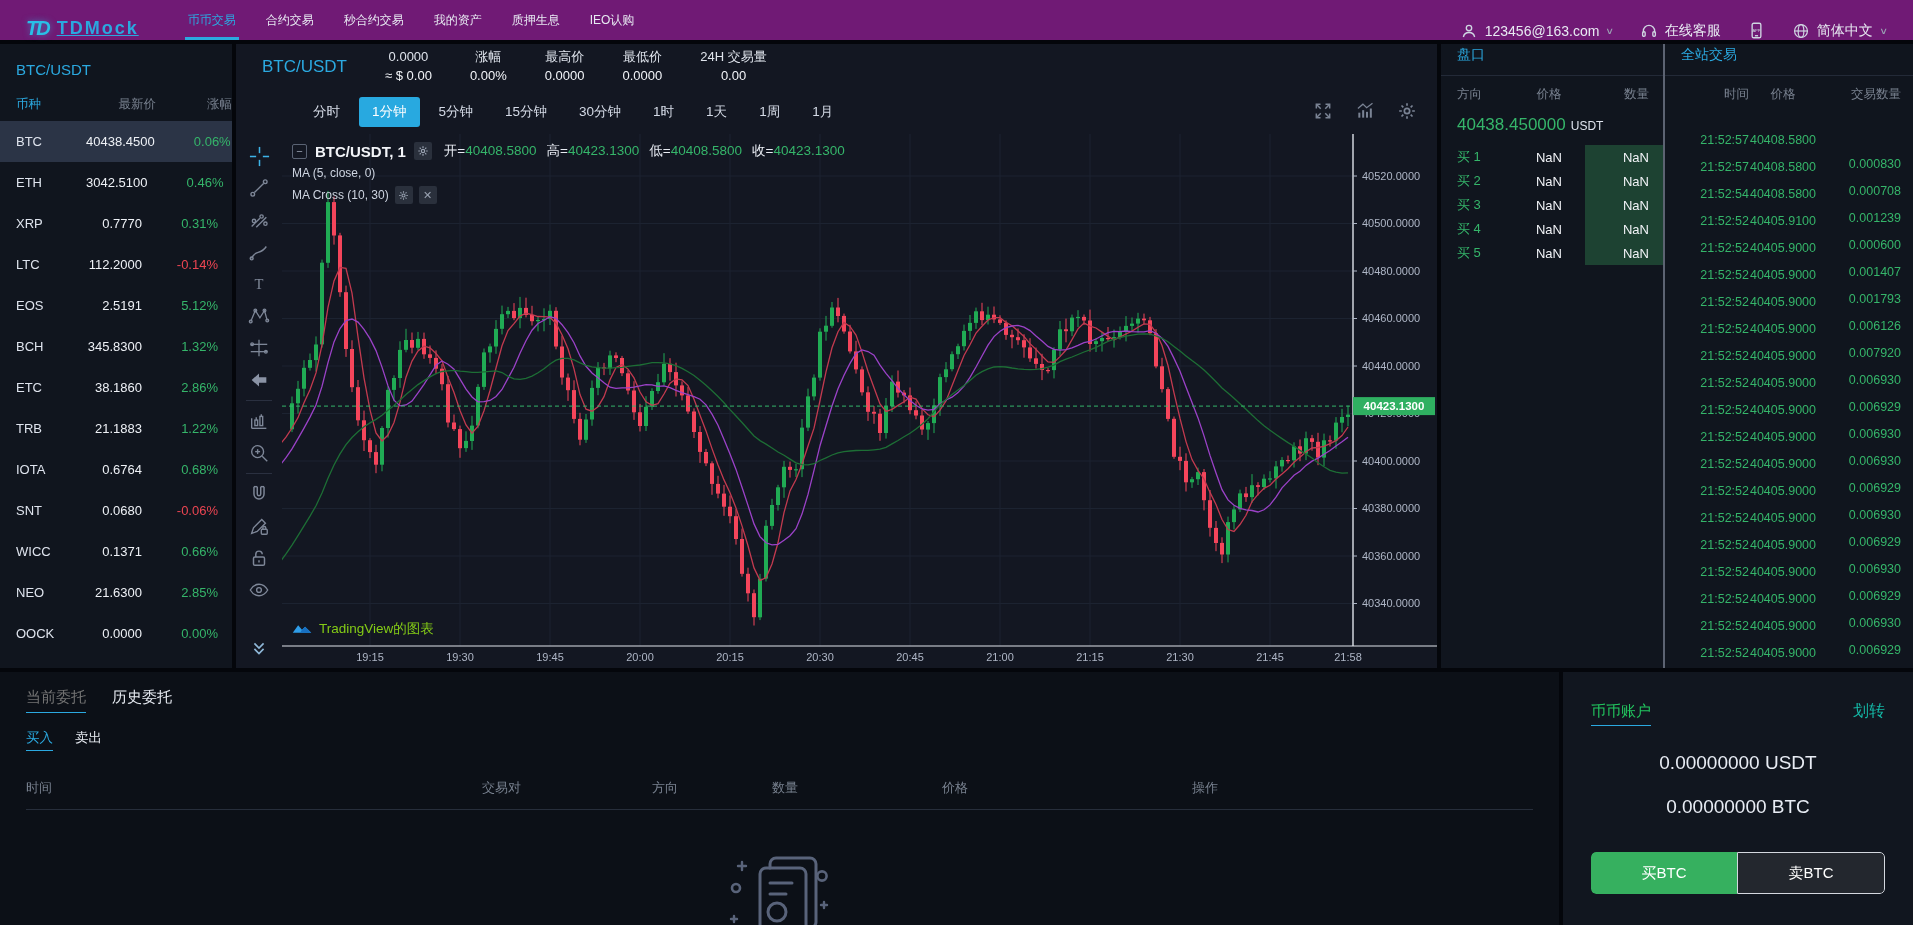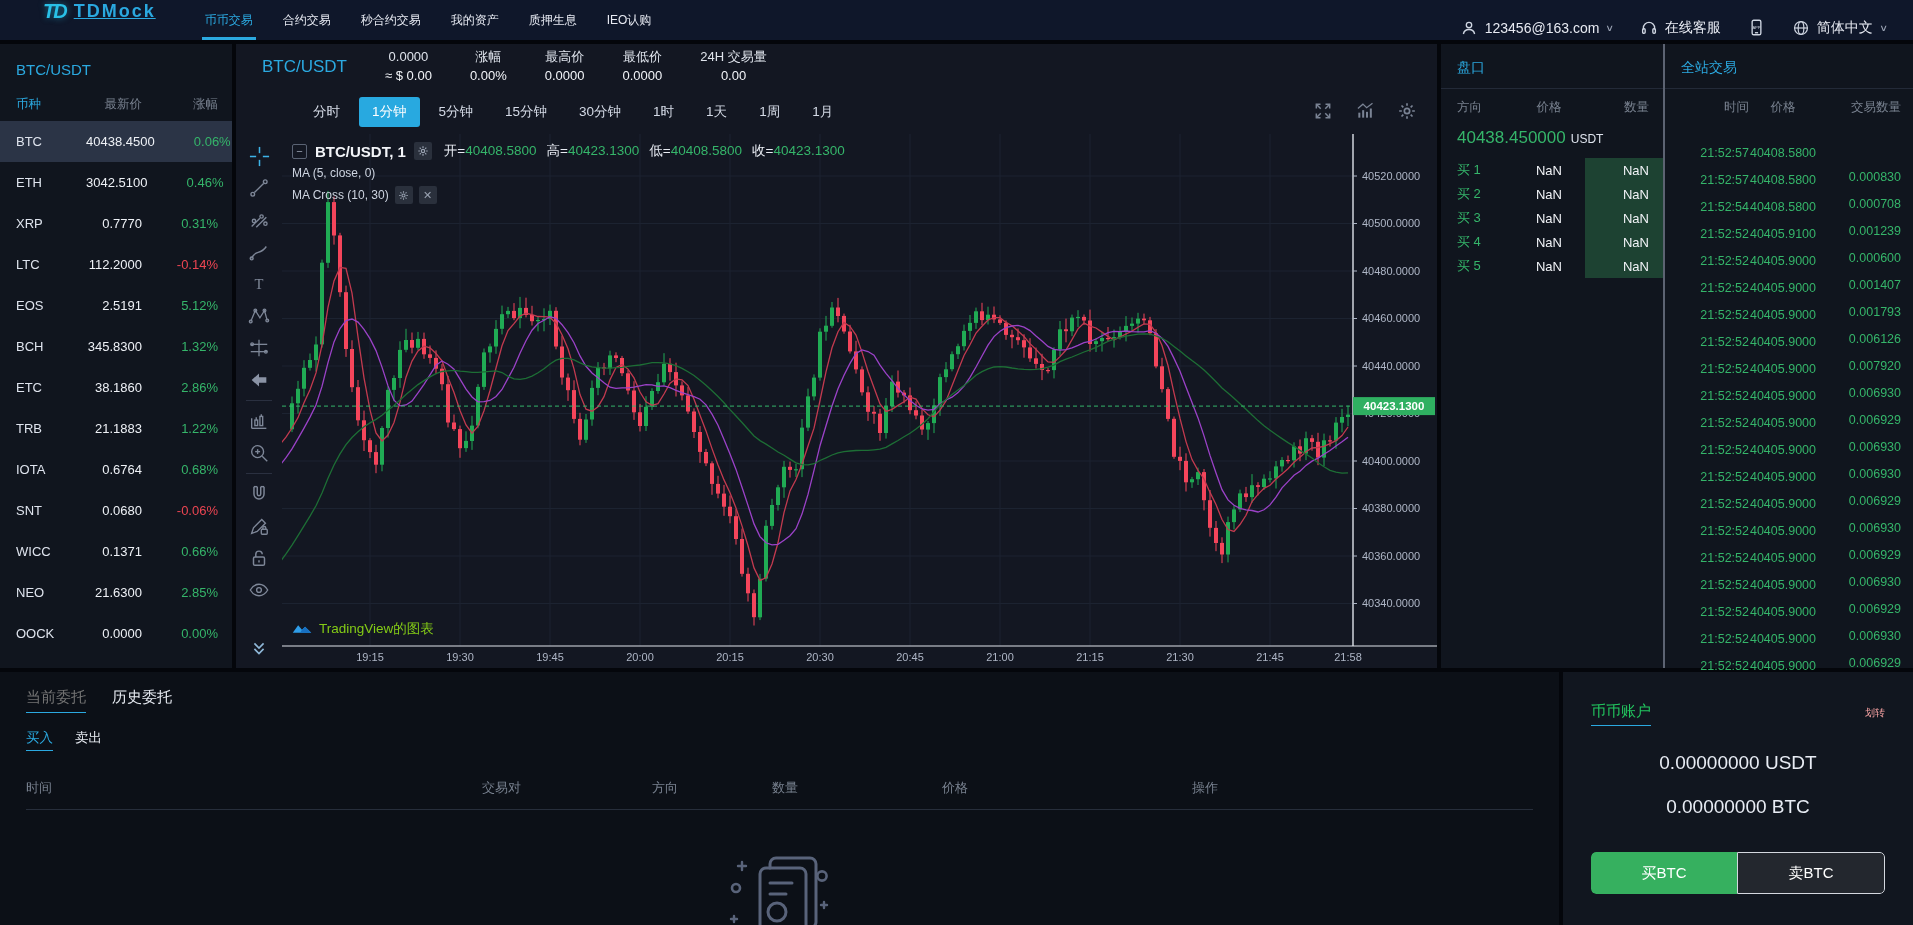--- a/index.html
+++ b/index.html
@@ -8,22 +8,22 @@
     font-family:"Liberation Sans","DejaVu Sans",sans-serif;
     background:#04060b; color:#dfe4ee; font-size:13px;
     -webkit-font-smoothing:antialiased;
   }
   .cyan { color:#2ba9e0; }
   .green { color:#35b56a; }
   .red { color:#ec4552; }
 
   
   .topnav {
-    height:40px; background:#0f172a; display:flex; align-items:flex-start;
-    padding:0 26px 0 43px; gap:0;
+    height:40px; background:#701a75; display:flex; align-items:flex-end;
+    padding:0 26px 0 26px; gap:0;
   }
   .logo { display:flex; align-items:center; gap:8px; margin-right:34px; cursor:pointer; }
   .logo-glyph { font-style:italic; font-weight:bold; font-size:20px; color:#29c0e7;
     text-shadow:0 0 6px rgba(41,192,231,.55); letter-spacing:-2px; }
   .logo-text { font-weight:bold; font-size:18px; letter-spacing:2px; color:#2aa8df;text-decoration:underline; }
   .nav-items { display:flex; height:40px; align-items:stretch; }
   .nav-item { display:flex; align-items:center; padding:0 15px; color:#e7eaf2; font-size:12px; cursor:pointer; position:relative; }
   .nav-item.active { color:#2ba9e0; }
   .nav-item.active::after { content:""; position:absolute; left:12px; right:12px; bottom:0; height:3px; background:#2ba9e0; }
   .topnav-right { margin-left:auto; display:flex; align-items:center; gap:26px; font-size:14px; color:#e7eaf2;margin-top:18px; }
@@ -31,21 +31,21 @@
   .tn-ico svg { display:block; }
   .caret { font-size:10px; color:#9aa3b4; transform:scale(1.2,.9); }
 
   
   .mid { display:flex; height:624px; margin-top:4px; }
   .bottom { display:flex; height:257px; margin-top:4px; }
 
   
   .coins { width:232px; background:#10151e; margin-right:4px; }
   .coins-title { padding:17px 16px 14px 16px; font-size:15px; }
-  .coins-head { display:grid; grid-template-columns:70px 1fr 66px; padding:4px 14px 8px 16px;
+  .coins-head { display:grid; grid-template-columns:70px 1fr 66px; padding:4px 0 8px 16px;
     font-size:12.5px; color:#78818f; }
   .coins-head .h-price { text-align:right; padding-right:10px; }
   .coins-head .h-chg { text-align:right; }
   .coin-row { display:grid; grid-template-columns:70px 1fr 66px; align-items:center;
     height:41px; padding:0 14px 0 16px; cursor:pointer; font-size:13px; }
   .coin-row.selected { background:#2b3446; }
   .coin-price { text-align:right; padding-right:10px; color:#eef1f6; }
   .coin-chg { text-align:right; }
 
   
@@ -78,21 +78,21 @@
     justify-content:center; color:#9aa3b2; font-size:11px; pointer-events:auto; cursor:pointer; }
   .lg-ohlc { display:flex; gap:10px; margin-left:4px; }
   .lg-ohlc .k { color:#e8ecf3; }
   .lg-ma { margin-top:6px; font-size:12px; color:#cdd4e0; display:flex; align-items:center; gap:6px; }
   .attrib { position:absolute; left:10px; bottom:30px; display:flex; align-items:center; gap:7px;
     font-size:13.5px; color:#84cc16; }
   .attrib svg { display:block; }
 
   
   .orderbook { width:222px; background:#10151e; }
-  .panel-title { padding:15px 16px 11px 16px; font-size:14px; border-bottom:1px solid #232a38; }
+  .panel-title { padding:2px 16px 11px 16px; font-size:14px; border-bottom:1px solid #232a38; }
   .ob-head { display:grid; grid-template-columns:62px 1fr 70px; padding:10px 14px 6px 16px; font-size:12.5px; color:#78818f; }
   .ob-head span:nth-child(2){ text-align:center; }
   .ob-head span:nth-child(3){ text-align:right; }
   .ob-price { padding:6px 16px 10px 16px; }
   .ob-price .val { font-size:17px; }
   .ob-price .unit { font-size:12px; color:#dfe4ee; margin-left:5px; }
   .ob-rows { position:relative; }
   .ob-depth { position:absolute; right:0; top:0; bottom:0; width:78px; background:#1d4232; }
   .ob-row { display:grid; grid-template-columns:62px 1fr 70px; height:24px; align-items:center;
     padding:0 14px 0 16px; position:relative; cursor:pointer; font-size:13px; }
@@ -125,21 +125,21 @@
   .ord-head span:nth-child(2){ width:170px; }
   .ord-head span:nth-child(3){ width:120px; }
   .ord-head span:nth-child(4){ width:170px; }
   .ord-head span:nth-child(5){ width:250px; }
   .empty-illus { position:absolute; left:50%; transform:translateX(-50%); top:178px; }
 
   
   .account { width:350px; background:#11161f; padding:22px 28px 0 28px; }
   .acct-top { display:flex; justify-content:space-between; align-items:baseline; font-size:15px; }
   .acct-title { color:#22c55e; border-bottom:1px solid #2ba9e0; padding-bottom:4px; cursor:pointer;margin-top:8px; }
-  .acct-transfer { color:#fca5a5; cursor:pointer; font-size:10px; }
+  .acct-transfer { color:#14b8a6; cursor:pointer; font-size:16px; }
   .balances { text-align:center; margin-top:26px; font-size:19px; color:#e8ecf4; }
   .balances div + div { margin-top:22px; }
   .trade-btns { display:flex; margin-top:34px; height:42px; border-radius:5px; overflow:hidden; }
   .btn-buy { flex:1; background:#36b05f; color:#fff; font-size:15px; border:none; cursor:pointer;
     border-radius:5px 0 0 5px; font-family:inherit; }
   .btn-sell { flex:1; background:#23272e; color:#fff; font-size:15px; border:1px solid #d4d8df;
     cursor:pointer; border-radius:0 5px 5px 0; font-family:inherit; }
   .mode-row { display:flex; gap:44px; margin-top:38px; font-size:17px; }
   .mode { cursor:pointer; color:#e8ecf4; padding-bottom:4px; }
   .mode.active { color:#2ba9e0; border-bottom:1px solid #2ba9e0; }

